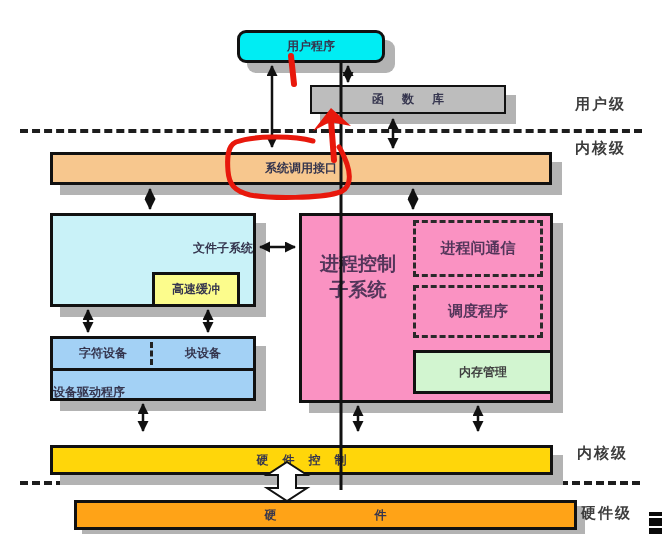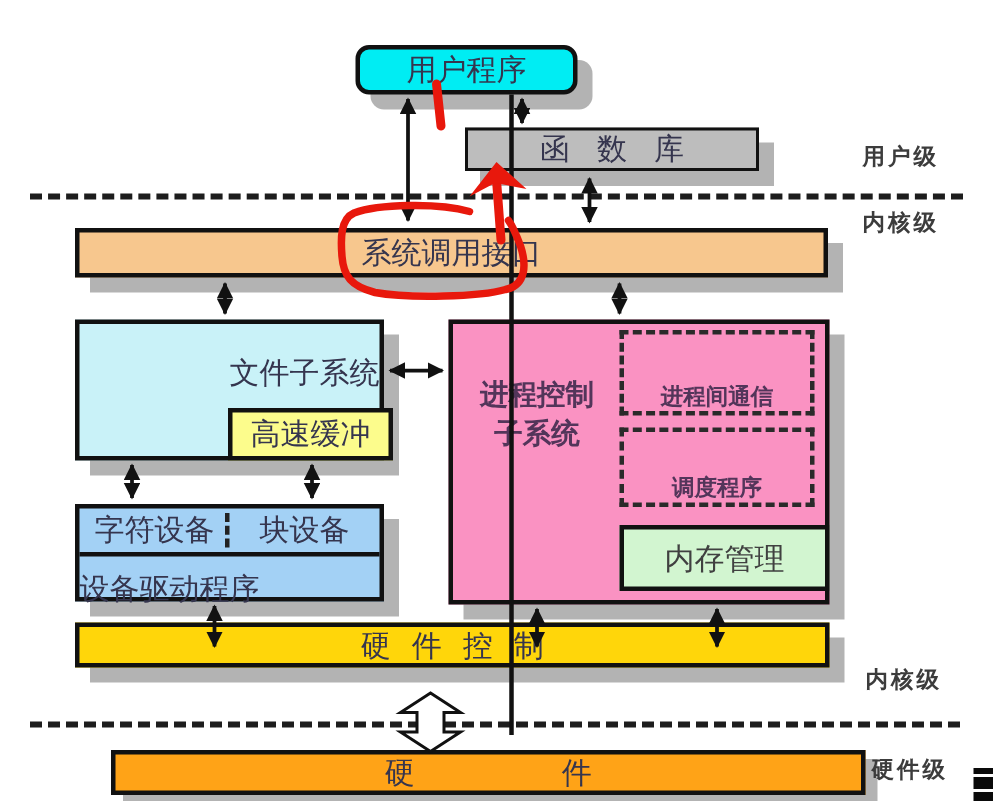--- a/index.html
+++ b/index.html
@@ -1,44 +1,44 @@
 <!DOCTYPE html>
 <html><head>
 <meta charset="utf-8">
 <style>
   html,body{margin:0;padding:0;background:#fff;}
   #canvas{position:relative;width:662px;height:534px;background:#ffffff;overflow:hidden;
           font-family:"DejaVu Sans","Liberation Sans",sans-serif;color:#35354e;}
   .box{position:absolute;box-sizing:border-box;border:3px solid #111;
        display:flex;align-items:center;justify-content:center;
-       font-weight:normal;font-size:20px;text-align:center;}
+       font-weight:bold;font-size:12px;text-align:center;}
   .shadow{box-shadow:10px 10px 0 #b3b3b3;}
   .lbl{position:absolute;font-size:15px;color:#3c3c3c;font-weight:bold;letter-spacing:2px;font-family:Liberation Serif, serif;}
   .dashline{position:absolute;border-top:4px dashed #1d1d1d;}
   #user-program{left:237px;top:30px;width:148px;height:33px;background:#00edf3;border-radius:9px;}
   #library{left:310px;top:85px;width:196px;height:29px;background:#bdbdbd;border-width:2px;letter-spacing:18px;padding-left:18px;}
   #syscall{left:50px;top:152px;width:502px;height:33px;background:#f7c78e;}
   #file-subsystem{left:50px;top:213px;width:206px;height:94px;background:#c9f2f8;align-items:flex-start;}
   #file-subsystem .inner{width:100%;height:64px;display:flex;align-items:center;justify-content:flex-end;}
-  #buffer-cache{left:152px;top:272px;width:110px;height:35px;background:#fcfc8c;}
+  #buffer-cache{left:152px;top:272px;width:88px;height:35px;background:#fcfc8c;}
   #process-subsystem{left:299px;top:213px;width:254px;height:190px;background:#fa92c2;justify-content:flex-start;}
   #proc-label{position:absolute;left:308px;top:250px;width:100px;text-align:center;
               font-weight:bold;font-size:19px;color:#53355a;line-height:26px;}
   .dashedbox{position:absolute;box-sizing:border-box;border:3px dashed #2a2a2a;background:transparent;
-             display:flex;align-items:flex-end;justify-content:center;font-weight:bold;font-size:15px;color:#53355a;}
+             display:flex;align-items:center;justify-content:center;font-weight:bold;font-size:15px;color:#53355a;}
   #ipc{left:413px;top:220px;width:130px;height:57px;}
   #scheduler{left:413px;top:285px;width:130px;height:53px;}
   #memory{left:413px;top:350px;width:140px;height:44px;background:#d2f5d0;color:#404040;}
   #devices{left:50px;top:336px;width:206px;height:65px;background:#a3d1f5;padding:0;display:block;}
   #devices .row1{position:absolute;left:0;top:0;width:200px;height:29px;display:flex;border-radius:11px;}
   #devices .cell{flex:1;display:flex;align-items:center;justify-content:center;height:29px;}
   #devices .rowdiv{position:absolute;left:0;top:29px;width:200px;height:0;border-top:3px solid #111;}
   #devices .vdash{position:absolute;left:97px;top:3px;height:23px;border-left:3px dashed #222;}
   #devices .row2{position:absolute;left:0;top:32px;width:200px;height:43px;display:flex;align-items:center;justify-content:flex-start;}
-  #hw-control{left:50px;top:415px;width:503px;height:30px;background:#ffd60a;letter-spacing:14px;padding-left:14px;justify-content:center;}
+  #hw-control{left:50px;top:445px;width:503px;height:30px;background:#ffd60a;letter-spacing:14px;padding-left:14px;justify-content:center;}
   #hardware{left:50px;top:500px;width:503px;height:30px;background:#ffa317;letter-spacing:98px;padding-left:98px;box-shadow:8px 6px 0 #b3b3b3;margin-left:24px;}
   #dash1{left:20px;top:129px;width:622px;}
   #dash2{left:20px;top:481px;width:620px;}
   #lbl-user{left:575px;top:95px;}
   #lbl-kernel-top{left:575px;top:139px;}
   #lbl-kernel-bottom{left:577px;top:444px;}
   #lbl-hardware{left:581px;top:504px;}
   #partial-glyph{position:absolute;left:649px;top:512px;width:13px;height:22px;
      background:repeating-linear-gradient(180deg,#0a0a0a 0 4px,#fdfdfd 4px 6px,#0a0a0a 6px 10px);}
   svg.overlay{position:absolute;left:0;top:0;pointer-events:none;}

